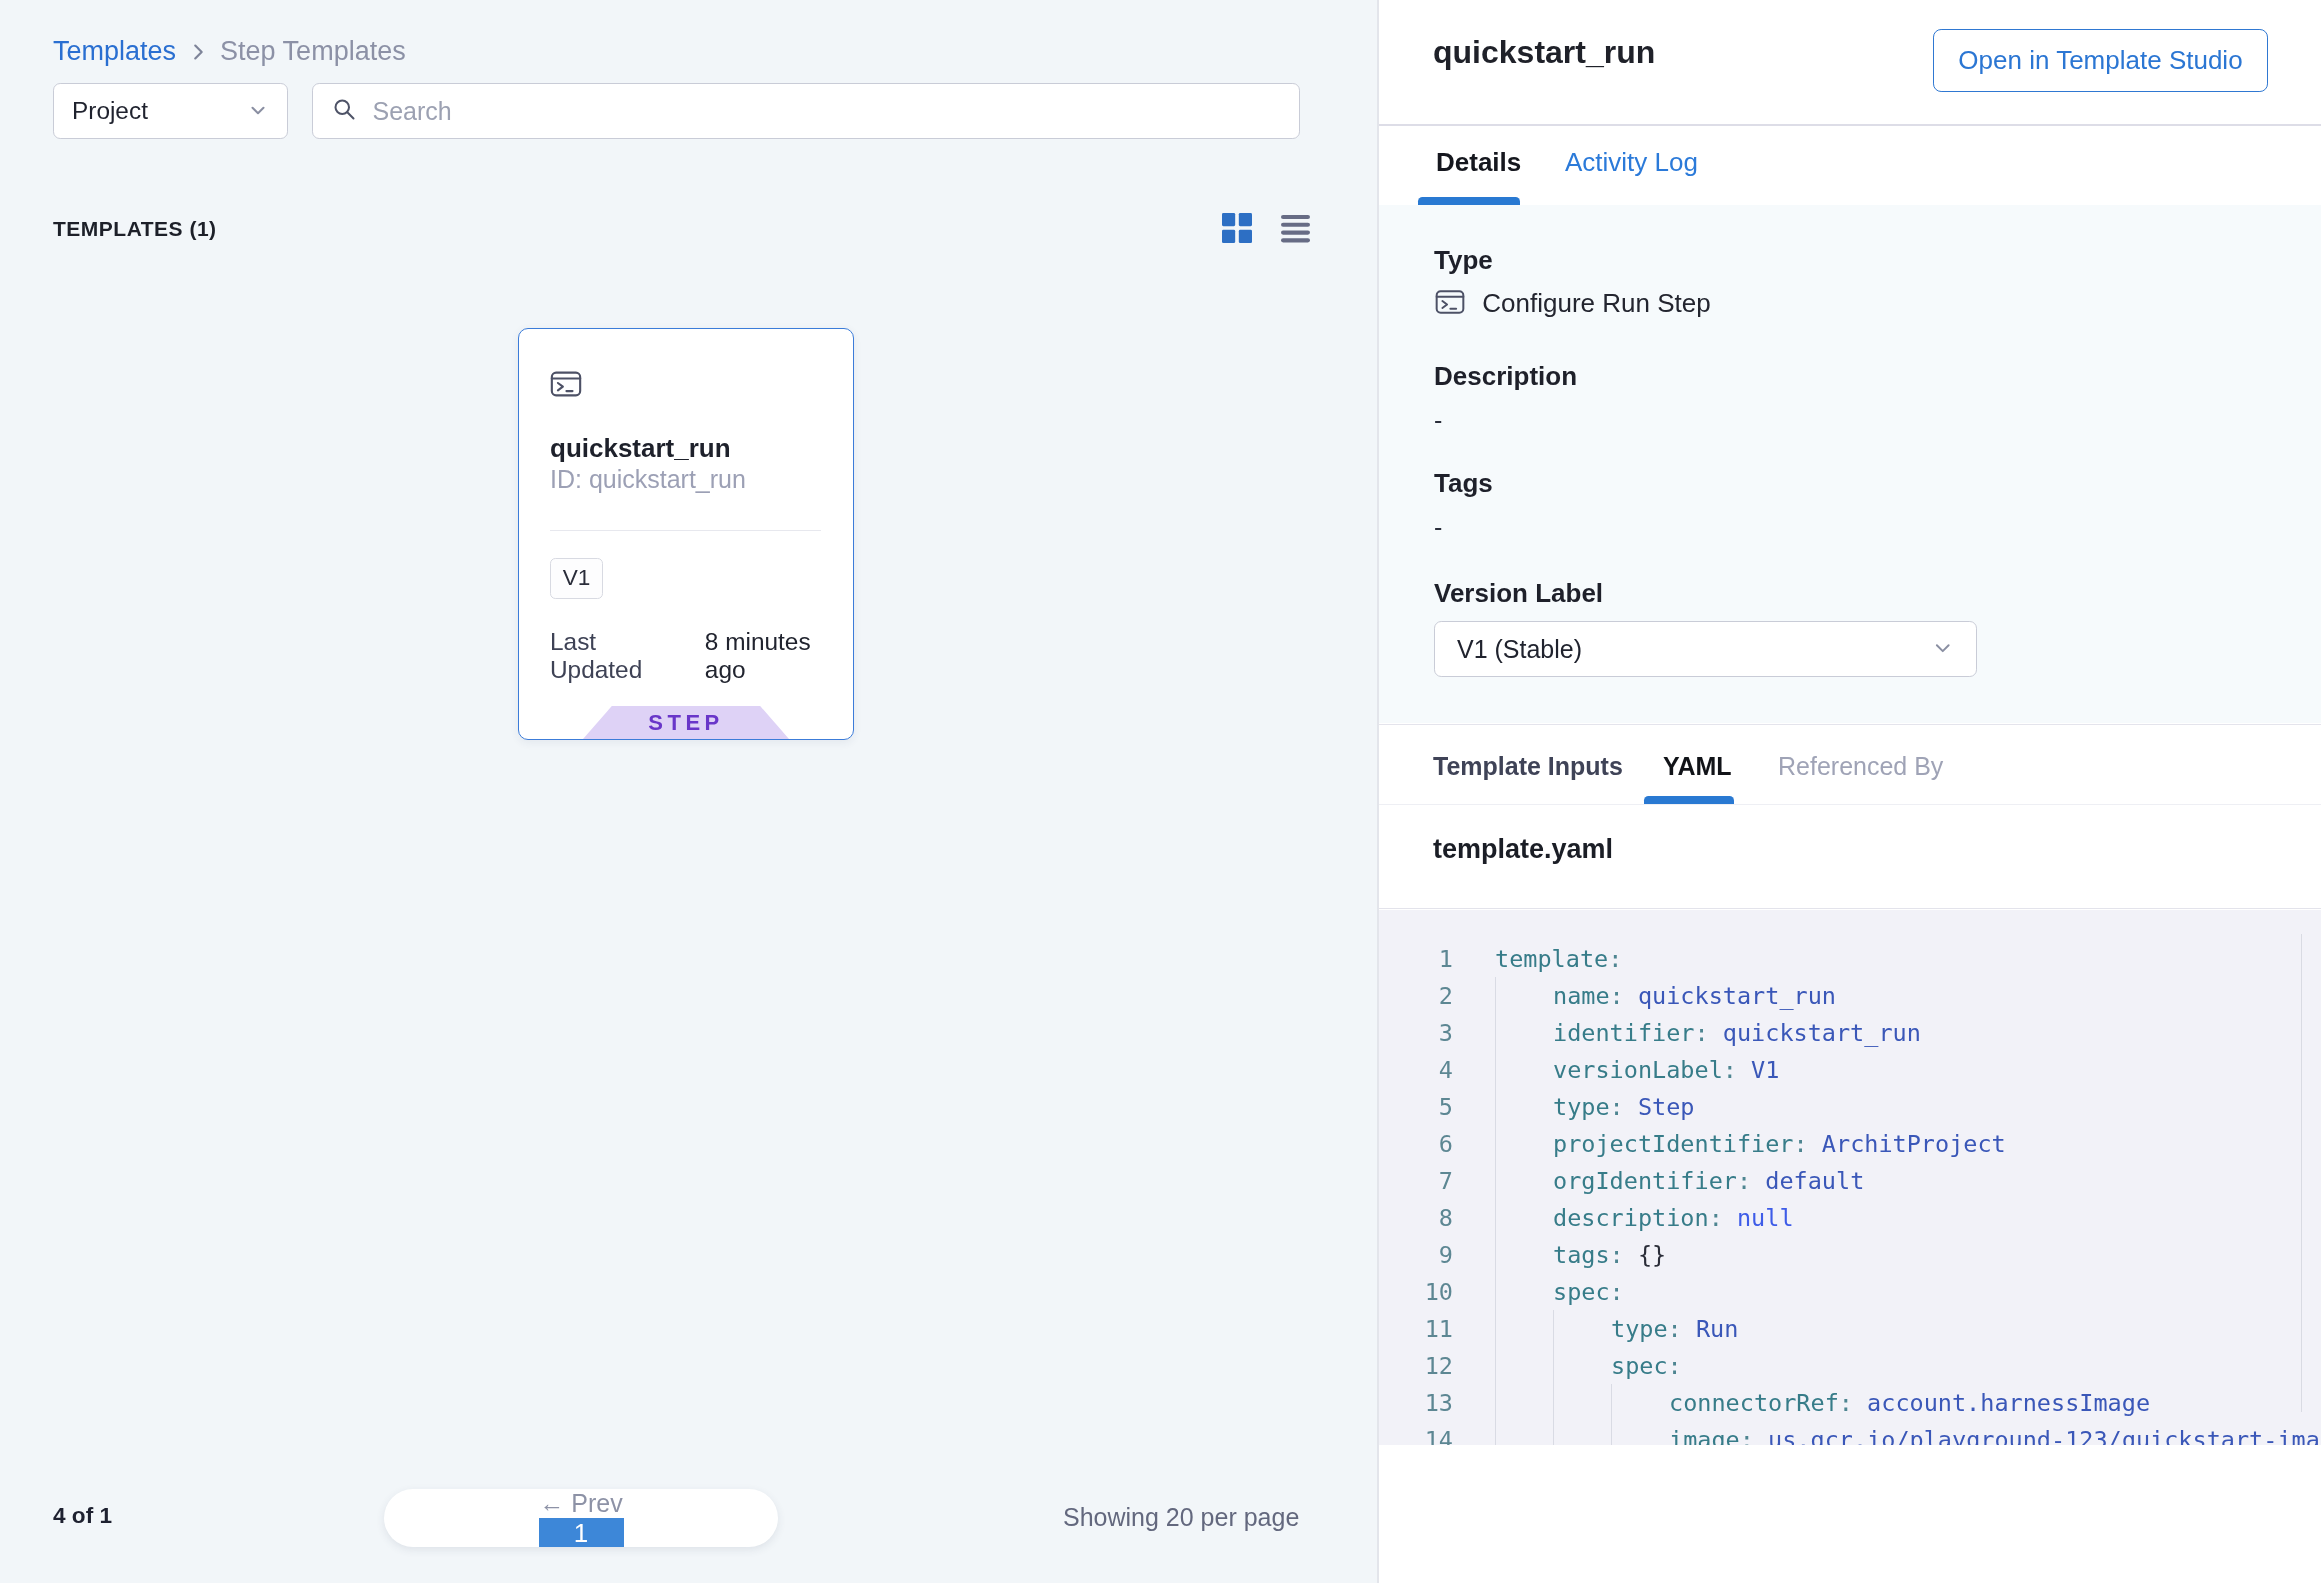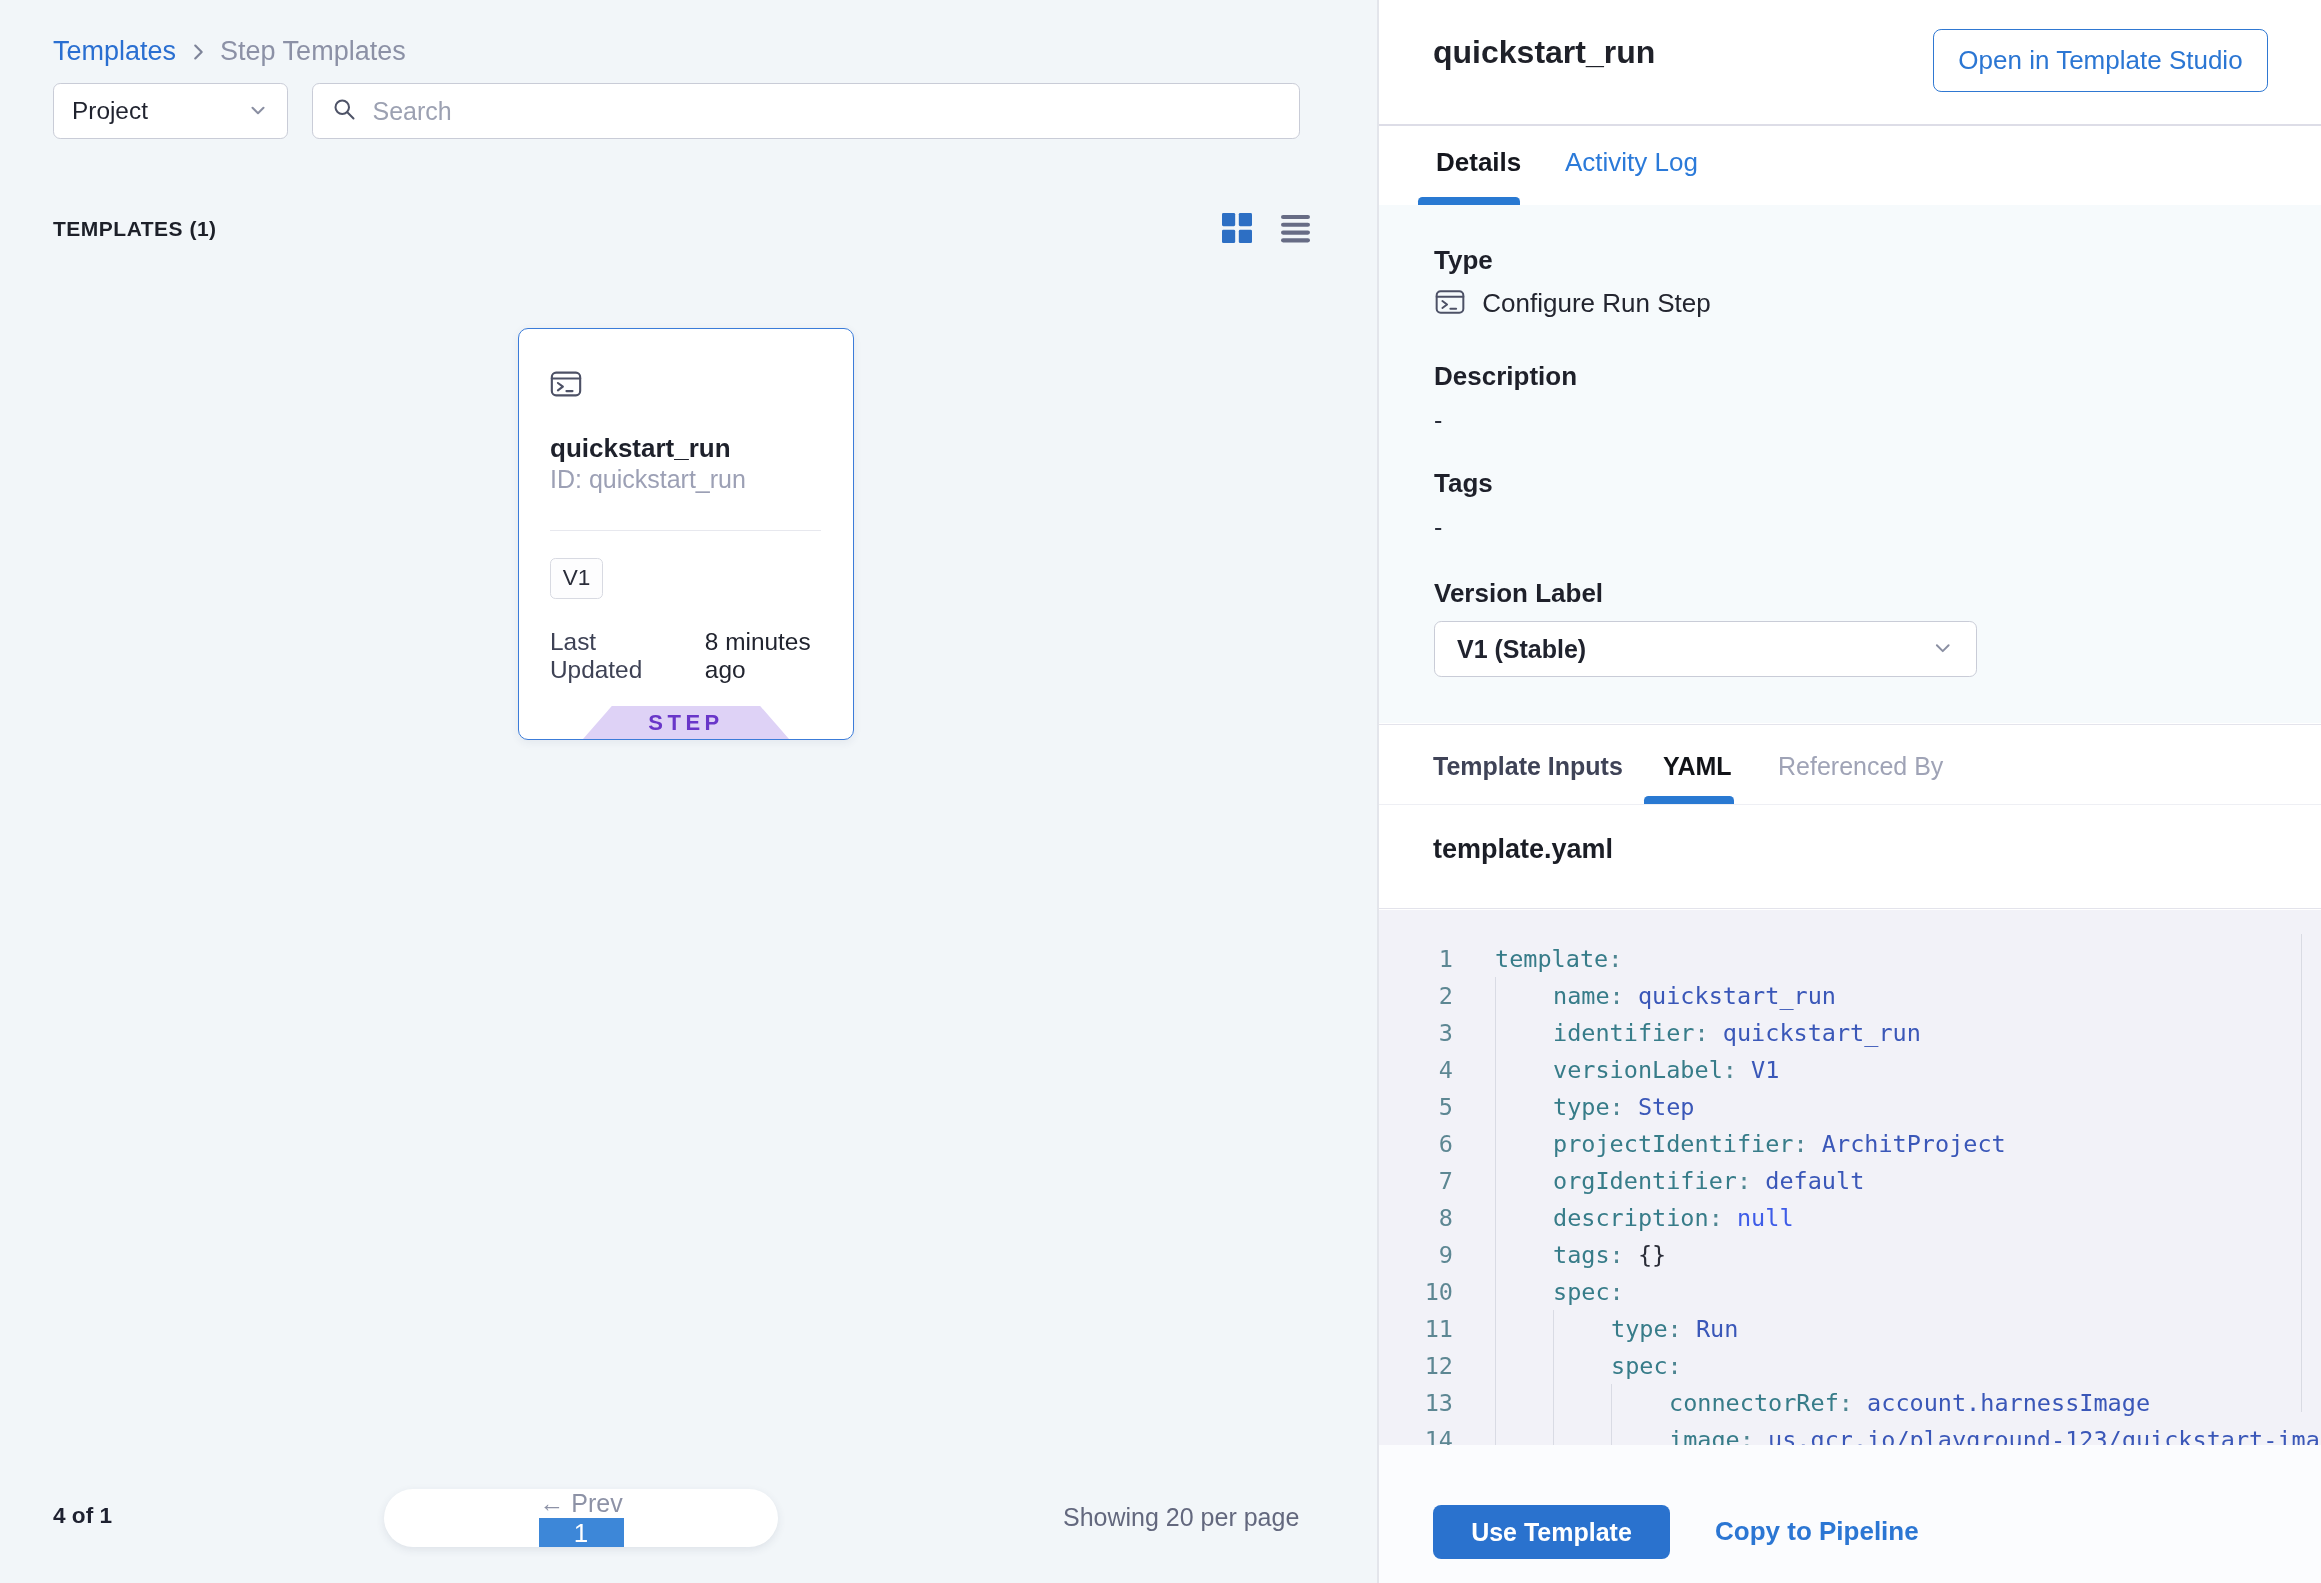--- a/index.html
+++ b/index.html
@@ -67,21 +67,21 @@
   .d-type-label{top:40px;}
   .d-type-row{position:absolute;left:55px;top:81px;display:flex;align-items:center;gap:16.3px;}
   .d-type-value{font-size:26px;color:#23252F;}
   .d-desc-label{top:156px;}
   .d-desc-value{position:absolute;left:55px;top:201px;font-size:25px;color:#2A2D3A;}
   .d-tags-label{top:263px;}
   .d-tags-value{position:absolute;left:55px;top:308px;font-size:25px;color:#2A2D3A;}
   .d-version-label{top:373px;}
   .version-select{position:absolute;left:55px;top:416px;width:543px;height:56px;background:#fff;
     border:1.4px solid #C9CCD7;border-radius:7.2px;box-sizing:border-box;display:flex;align-items:center;
-    justify-content:space-between;padding:0 22px;cursor:pointer;font-weight:bold;}
+    justify-content:space-between;padding:0 22px;cursor:pointer;}
   .version-value{font-size:25px;color:#20232E;}
   .sec-divider{position:absolute;left:0;top:724px;width:100%;height:1.8px;background:#E4E4EC;}
   .subtabs{position:absolute;left:0;top:725px;width:100%;height:80px;background:#fff;border-bottom:0.9px solid #EEEFF4;box-sizing:border-box;}
   .st-inputs{position:absolute;left:54px;top:27px;font-size:25px;font-weight:600;color:#3F4357;cursor:pointer;}
   .st-yaml{position:absolute;left:284px;top:27px;font-size:25px;font-weight:bold;color:#111318;cursor:pointer;}
   .st-refs{position:absolute;left:399px;top:27px;font-size:25px;color:#9FA3B6;cursor:pointer;}
   .st-underline{position:absolute;left:265px;bottom:0;width:90px;height:8.1px;background:#2979D2;border-radius:4.5px 4.5px 0 0;}
   .yaml-filename{position:absolute;left:54px;top:834px;font-size:27px;font-weight:bold;color:#1B1E26;}
   .yaml-divider{position:absolute;left:0;top:908px;width:100%;height:1.4px;background:#E3E3EB;}
   .code-area{position:absolute;left:0;top:910px;width:100%;height:535px;background:#F2F2F8;
@@ -251,18 +251,14 @@
       <div class="crow"><span class="ln">8</span><span class="lc"><span class="ind"></span><span class="tok-key">description</span><span class="tok-colon">:</span><span class="tok-null">&nbsp;null</span></span></div>
       <div class="crow"><span class="ln">9</span><span class="lc"><span class="ind"></span><span class="tok-key">tags</span><span class="tok-colon">:</span><span class="tok-brace">&nbsp;{}</span></span></div>
       <div class="crow"><span class="ln">10</span><span class="lc"><span class="ind"></span><span class="tok-key">spec</span><span class="tok-colon">:</span></span></div>
       <div class="crow"><span class="ln">11</span><span class="lc"><span class="ind"></span><span class="ind"></span><span class="tok-key">type</span><span class="tok-colon">:</span><span class="tok-val">&nbsp;Run</span></span></div>
       <div class="crow"><span class="ln">12</span><span class="lc"><span class="ind"></span><span class="ind"></span><span class="tok-key">spec</span><span class="tok-colon">:</span></span></div>
       <div class="crow"><span class="ln">13</span><span class="lc"><span class="ind"></span><span class="ind"></span><span class="ind"></span><span class="tok-key">connectorRef</span><span class="tok-colon">:</span><span class="tok-val">&nbsp;account.harnessImage</span></span></div>
       <div class="crow"><span class="ln">14</span><span class="lc"><span class="ind"></span><span class="ind"></span><span class="ind"></span><span class="tok-key">image</span><span class="tok-colon">:</span><span class="tok-val">&nbsp;us.gcr.io/playground-123/quickstart-imag</span></span></div>
     </div>
   <div class="code-scroll-line"></div>
 
-  <div class="bottom-bar">
-    <div class="use-btn">Use Template</div>
-    <div class="copy-link">Copy to Pipeline</div>
-  </div>
 </div>
 
 
 </body></html>

